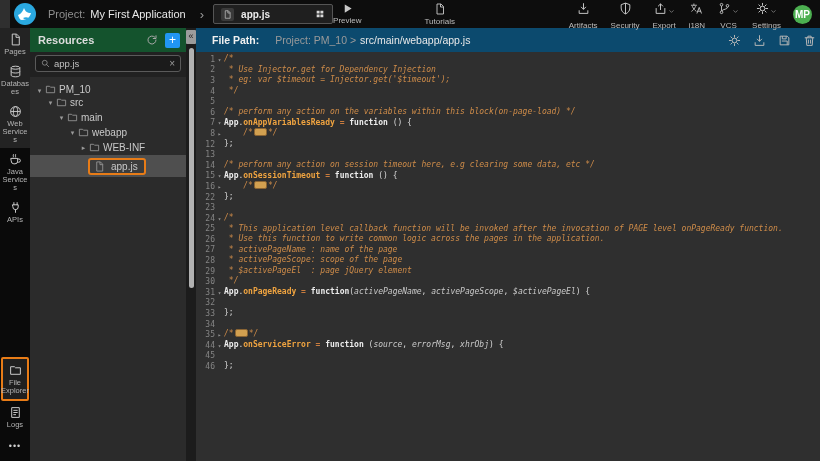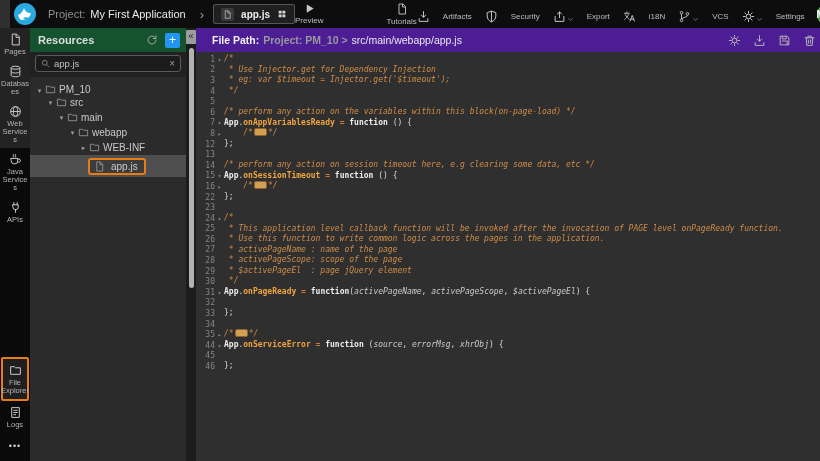--- a/index.html
+++ b/index.html
@@ -22,21 +22,21 @@
                display:flex; align-items:center; justify-content:center; color:#cfcfcf; }
   .tab .tname { font-size:10px; font-weight:bold; color:#ececec; flex:1 1 auto; }
   .tab .tgrid { color:#d8d8d8; }
   .tb-item { display:flex; flex-direction:column; align-items:center; gap:2px;
              color:#c9c9c9; cursor:pointer; }
   .tb-item .tlab { font-size:8px; color:#bdbdbd; white-space:nowrap; }
   .preview { }
   .tutorials { margin-left:63px; }
   .tb-actions { margin-left:auto; display:flex; align-items:flex-start; gap:13px;
                 padding-top:4px; }
-  .tb-action { display:flex; flex-direction:row; align-items:center; gap:13px; color:#c9c9c9; }
+  .tb-action { display:flex; flex-direction:column; align-items:center; gap:6px; color:#c9c9c9; }
   .tb-action .irow { display:flex; align-items:flex-end; gap:1px; }
   .tb-action .tlab { font-size:8px; color:#bdbdbd; white-space:nowrap; }
   .avatar { width:19px; height:19px; border-radius:50%; background:#4caf50; color:#fff;
             font-size:10px; font-weight:bold; display:flex; align-items:center;
             justify-content:center; margin:0 8px 0 12px; }
 
   
   .rail { position:absolute; left:0; top:28px; bottom:0; width:30px; background:#0a0a0a;
           display:flex; flex-direction:column; z-index:4; }
   .rail-group.top { background:#232323; }
@@ -77,24 +77,24 @@
   .splitter { position:absolute; left:186px; top:28px; bottom:0; width:10px;
               background:#1c1c1c; z-index:3; cursor:col-resize; }
   .collapse { position:absolute; top:2px; left:0; width:10px; height:14px; background:#9c9c9c;
               color:#1c1c1c; font-size:9px; line-height:13px; text-align:center;
               border-radius:1px; cursor:pointer; }
   .thumb { position:absolute; top:20px; left:2.5px; width:5px; height:240px;
            background:#b2b2b2; border-radius:3px; }
 
   
   .main { position:absolute; left:196px; top:28px; right:0; bottom:0; }
-  .filepath { height:24px; background:#4c1d95; display:flex; align-items:center;
+  .filepath { height:24px; background:#0c4a6e; display:flex; align-items:center;
               padding:0 2px 0 16px; font-size:10.5px; white-space:nowrap; }
   .fp-label { color:#f0f0f0; font-weight:bold; }
-  .fp-proj { color:#9a9a9a; margin-left:4px;font-weight:bold; }
+  .fp-proj { color:#9a9a9a; margin-left:16px; }
   .fp-path { color:#e8e8e8; margin-left:4px; flex:1 1 auto; }
   .fp-icons { display:flex; align-items:center; gap:12px; color:#b8b8b8; padding-right:2px; }
   .fp-icons .ic { cursor:pointer; }
 
   .editor { position:absolute; top:24px; left:0; right:0; bottom:0; background:#2f2f2f;
             overflow:hidden; padding-top:2px;
             font-family:"DejaVu Sans Mono", monospace; }
   .code-row { display:flex; height:10.6px; align-items:center; }
   .ln { width:19px; text-align:right; font-size:8px; color:#858585; flex:0 0 auto; }
   .fold { width:9px; font-size:6px; color:#8f8f8f; text-align:center; flex:0 0 auto;

